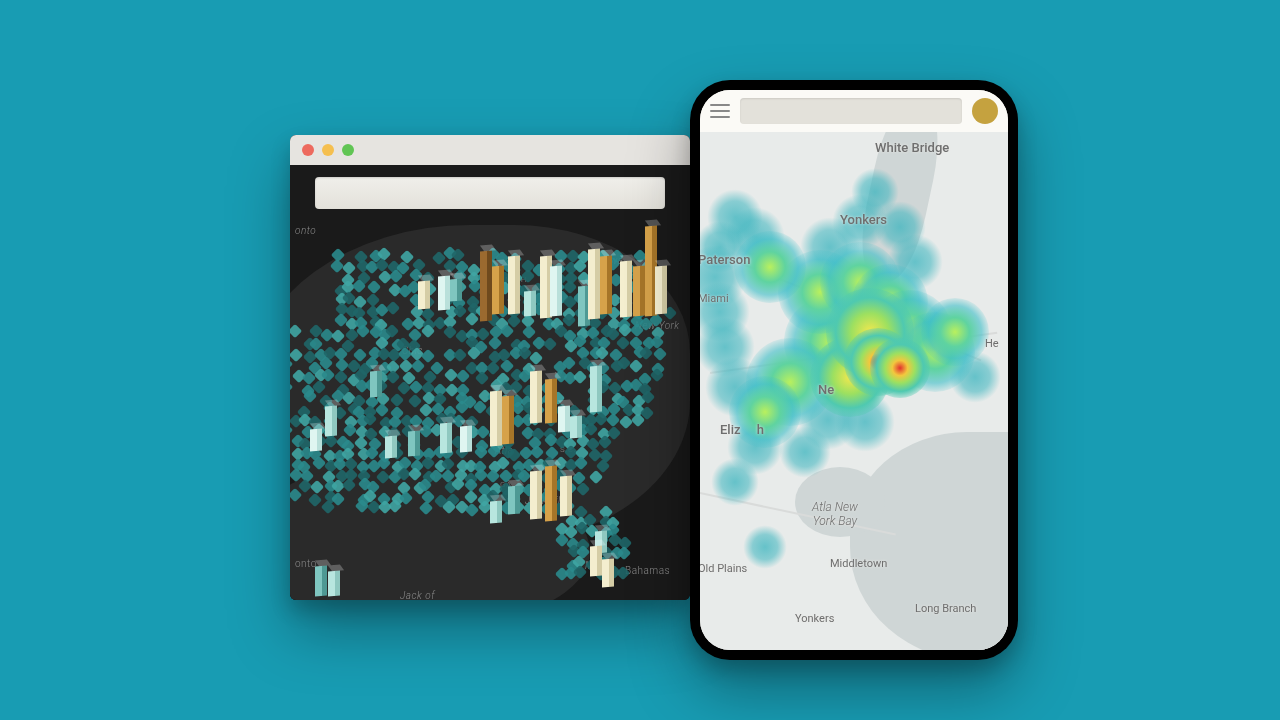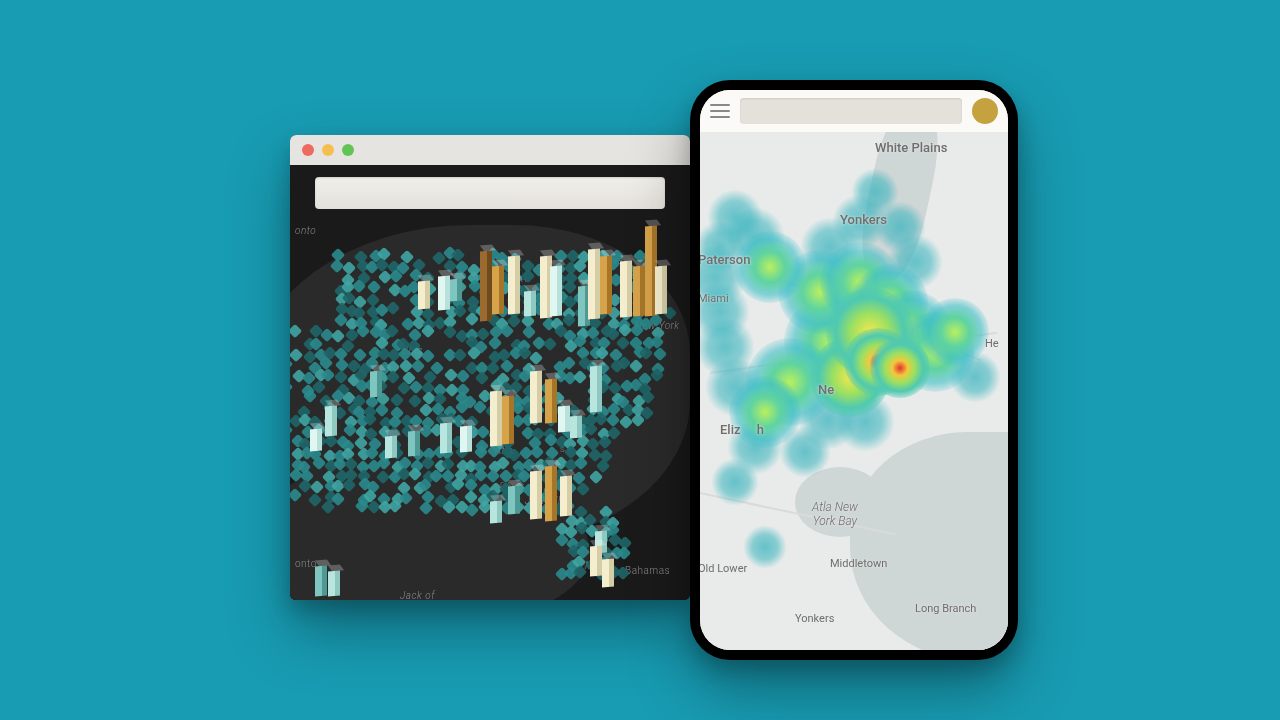--- a/index.html
+++ b/index.html
@@ -928,30 +928,30 @@
             <div class="heat h-lo" style="width: 60px; height: 60px; left: 135px; top: 260px; z-index: 10;"></div>
             <div class="heat h-lo" style="width: 60px; height: 60px; left: 100px; top: 85px; z-index: 10;"></div>
             <div class="heat h-lo" style="width: 56px; height: 56px; left: 132px; top: 62px; z-index: 10;"></div>
             <div class="heat h-lo" style="width: 48px; height: 48px; left: 151px; top: 36px; z-index: 10;"></div>
             <div class="heat h-lo" style="width: 52px; height: 52px; left: 174px; top: 69px; z-index: 10;"></div>
             <div class="heat h-lo" style="width: 56px; height: 56px; left: 187px; top: 102px; z-index: 10;"></div>
             <div class="heat h-lo" style="width: 44px; height: 44px; left: 43px; top: 393px; z-index: 10;"></div>
             <div class="heat h-lo" style="width: 52px; height: 52px; left: 249px; top: 219px; z-index: 10;"></div>
           </div>
 
-        <span class="plabel" style="left:175px;top:8px;">White Plains</span>
+        <span class="plabel" style="left:175px;top:8px;">White Bridge</span>
         <span class="plabel" style="left:140px;top:80px;">Yonkers</span>
         <span class="plabel" style="left:-2px;top:120px;">Paterson</span>
         <span class="plabel sm" style="left:-2px;top:160px;">Miami</span>
         <span class="plabel" style="left:118px;top:250px;">Ne</span>
         <span class="plabel sm" style="left:285px;top:205px;">He</span>
         <span class="plabel" style="left:20px;top:290px;white-space:pre;">Eliz     h</span>
         <span class="plabel it" style="left:112px;top:368px;white-space:pre;">Atla New
 York Bay</span>
-        <span class="plabel sm" style="left:-2px;top:430px;">Old Lower</span>
+        <span class="plabel sm" style="left:-2px;top:430px;">Old Plains</span>
         <span class="plabel sm" style="left:130px;top:425px;">Middletown</span>
         <span class="plabel sm" style="left:95px;top:480px;">Yonkers</span>
         <span class="plabel sm" style="left:215px;top:470px;">Long Branch</span>
       </div>
     </div>
   </div>
 
 </div>
 
 </body></html>

